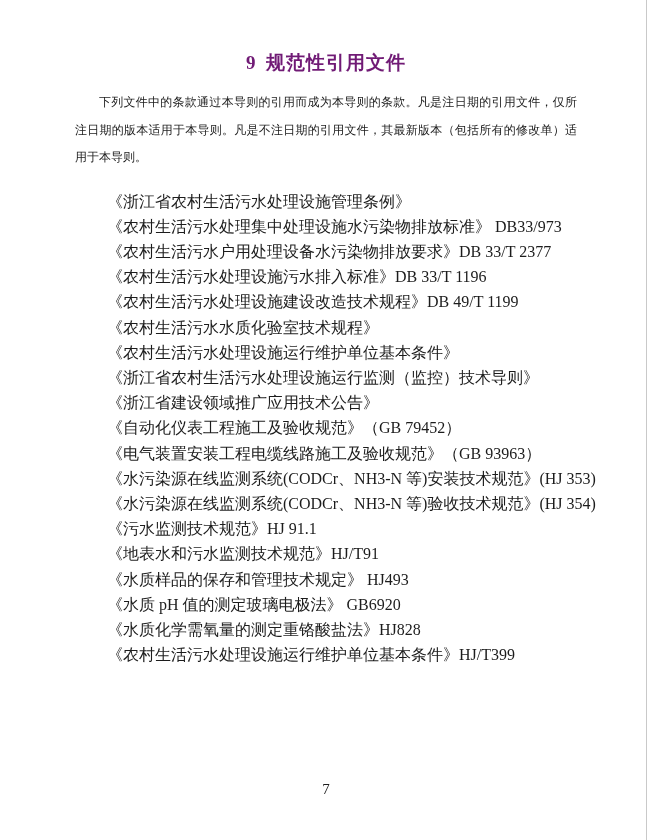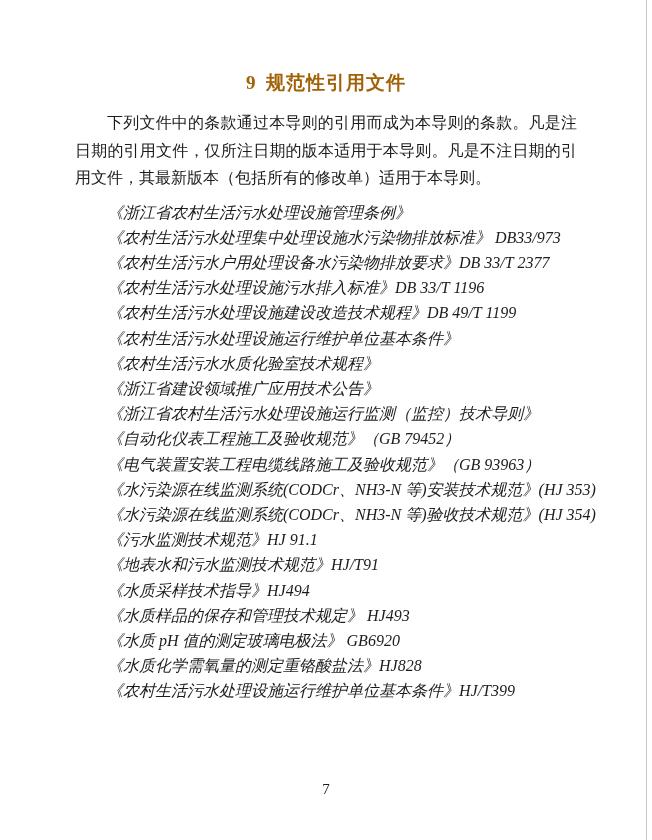--- a/index.html
+++ b/index.html
@@ -22,45 +22,44 @@
     bottom: 0;
     right: 5px;
     width: 1px;
     background: #c9c9c9;
   }
   .content {
     padding: 0 75px;
   }
   .heading {
     margin: 0;
-    padding-top: 70px;
+    padding-top: 50px;
     text-align: center;
     font-size: 19px;
     line-height: 26px;
     font-weight: bold;
-    color: #a16207;
+    color: #701a75;
   }
   .heading .num {
     font-family: "Liberation Serif", "DejaVu Serif", serif;
     margin-right: 0.55em;
   }
   .heading .txt {
     font-family: "Liberation Sans", "DejaVu Sans", sans-serif;
     letter-spacing: 1px;
   }
   .intro {
-    margin: 13px 0 8px 0;
-    font-size: 16px;
+    margin: 13px 0 17px 0;
+    font-size: 12px;
     line-height: 27.5px;
     text-align: justify;
     text-indent: 2em;
   }
   .ref-list {
     margin-top: 2px;
-    font-style: italic;
   }
   .ref-item {
     font-size: 16px;
     line-height: 25.2px;
     text-indent: 2em;
     white-space: nowrap;
   }
   .page-number {
     position: absolute;
     bottom: 42px;
@@ -90,42 +89,41 @@
 
 
         <div class="ref-item">《农村生活污水处理集中处理设施水污染物排放标准》 DB33/973</div>
 
         <div class="ref-item">《农村生活污水户用处理设备水污染物排放要求》DB 33/T 2377</div>
 
         <div class="ref-item">《农村生活污水处理设施污水排入标准》DB 33/T 1196</div>
 
         <div class="ref-item">《农村生活污水处理设施建设改造技术规程》DB 49/T 1199</div>
 
+        <div class="ref-item">《农村生活污水水质化验室技术规程》</div>
+
         <div class="ref-item">《农村生活污水处理设施运行维护单位基本条件》</div>
 
-        <div class="ref-item">《农村生活污水水质化验室技术规程》</div>
+        <div class="ref-item">《浙江省农村生活污水处理设施运行监测（监控）技术导则》</div>
 
         <div class="ref-item">《浙江省建设领域推广应用技术公告》</div>
-
-        <div class="ref-item">《浙江省农村生活污水处理设施运行监测（监控）技术导则》</div>
 
         <div class="ref-item">《自动化仪表工程施工及验收规范》（GB 79452）</div>
 
         <div class="ref-item">《电气装置安装工程电缆线路施工及验收规范》（GB 93963）</div>
 
         <div class="ref-item">《水污染源在线监测系统(CODCr、NH3-N 等)安装技术规范》(HJ 353)</div>
 
         <div class="ref-item">《水污染源在线监测系统(CODCr、NH3-N 等)验收技术规范》(HJ 354)</div>
 
 
         <div class="ref-item">《污水监测技术规范》HJ 91.1</div>
 
         <div class="ref-item">《地表水和污水监测技术规范》HJ/T91</div>
 
-        <div class="ref-item">《水质采样技术指导》HJ494</div>
 
         <div class="ref-item">《水质样品的保存和管理技术规定》 HJ493</div>
 
         <div class="ref-item">《水质 pH 值的测定玻璃电极法》 GB6920</div>
 
         <div class="ref-item">《水质化学需氧量的测定重铬酸盐法》HJ828</div>
 
         <div class="ref-item">《农村生活污水处理设施运行维护单位基本条件》HJ/T399</div>
 
       </div>

